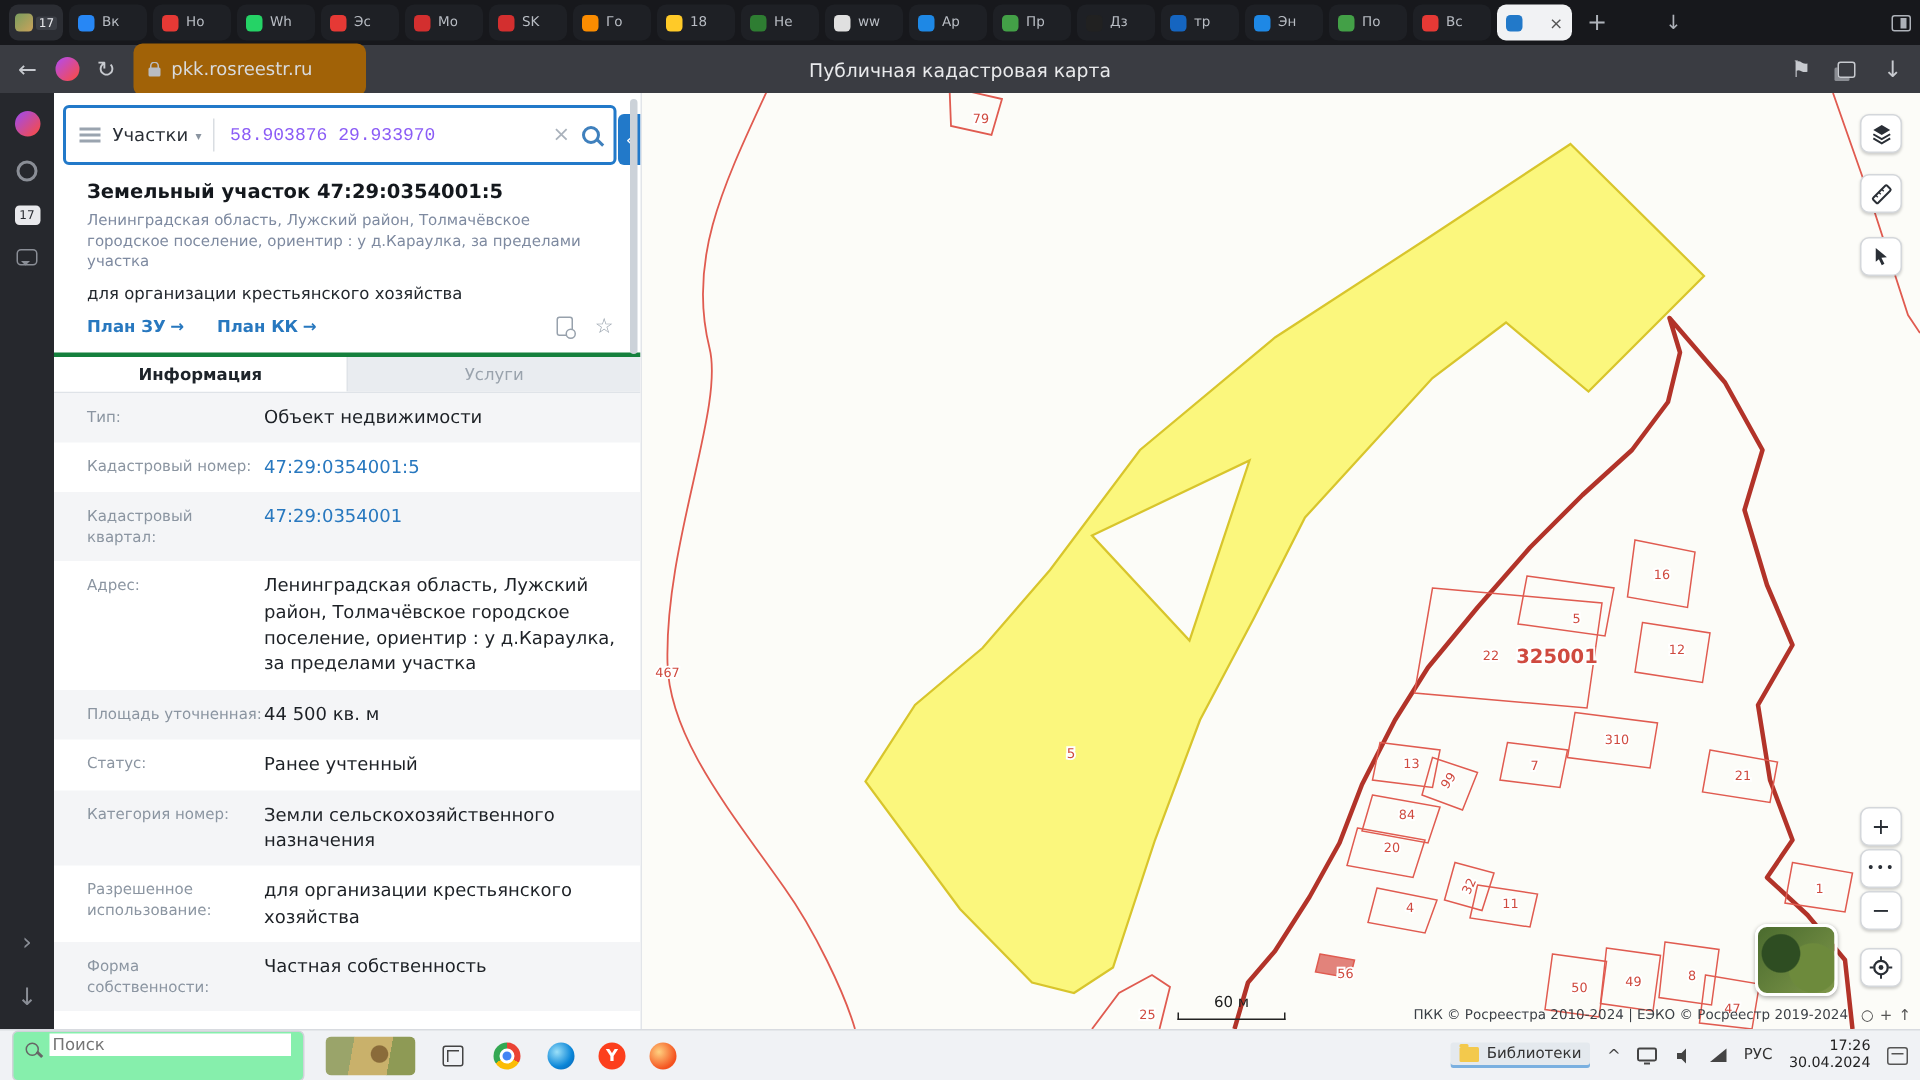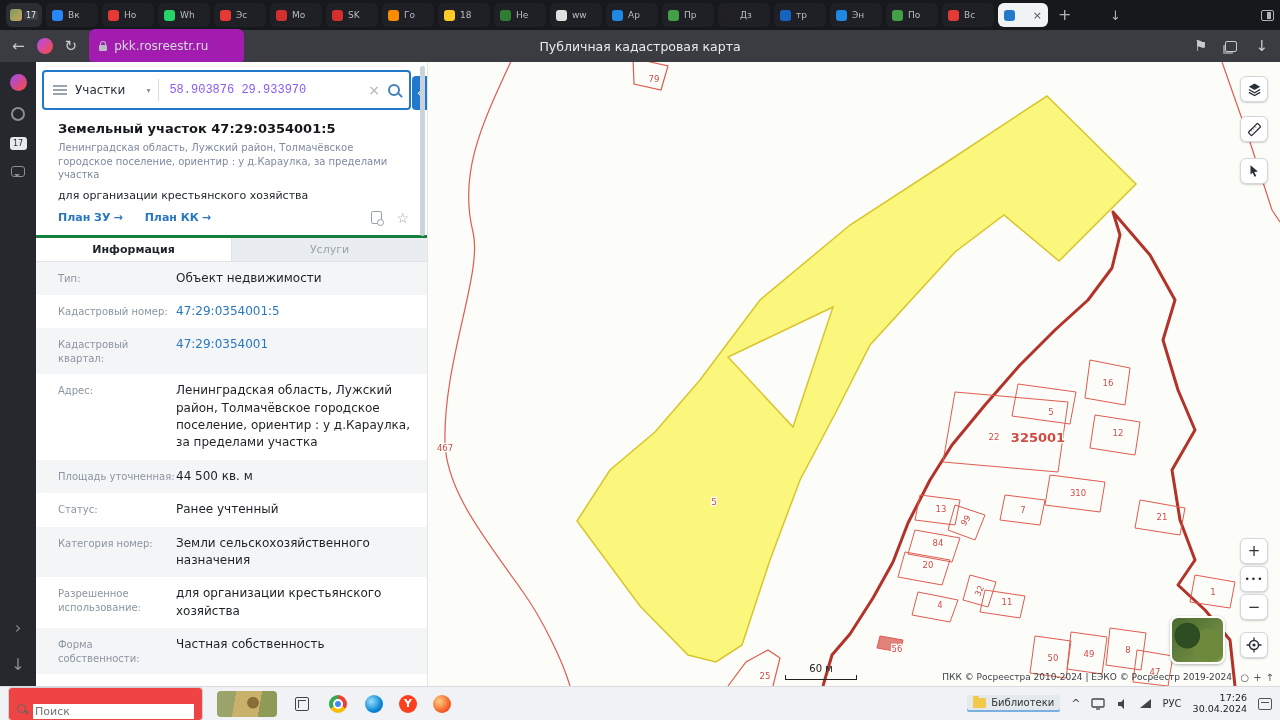--- a/index.html
+++ b/index.html
@@ -20,21 +20,21 @@
   .newtab{color:#aeb2b9;font-size:16px;margin-left:6px;line-height:1}
   .strip-right{margin-left:auto;display:flex;align-items:center;gap:140px;color:#aeb2b9}
   .dl-glyph{font-size:13px}
   .panels-ic{width:13px;height:11px;border:1.4px solid #aeb2b9;border-radius:2px;position:relative}
   .panels-ic::before{content:"";position:absolute;right:2px;top:1px;bottom:1px;width:4px;background:#aeb2b9}
 
   
   .toolbar{height:32px;background:#3a3c42;display:flex;align-items:center;padding:0 12px;gap:12px;position:relative}
   .tb-ic{color:#c7cacf;font-size:15px;line-height:1}
   .avatar{width:16px;height:16px;border-radius:50%;background:linear-gradient(135deg,#b04bf5,#ff4b3a)}
-  .addr{background:#a21caf;height:35px;border-radius:6px;display:flex;align-items:center;padding:0 10px;gap:7px;min-width:155px}
+  .addr{background:#a16207;height:35px;border-radius:6px;display:flex;align-items:center;padding:0 10px;gap:7px;min-width:155px}
   .lock{width:8px;height:6px;background:#b9bcc2;border-radius:1px;position:relative;margin-top:3px}
   .lock::before{content:"";position:absolute;top:-4px;left:1px;width:4px;height:4px;border:1.5px solid #b9bcc2;border-bottom:none;border-radius:3px 3px 0 0}
   .url{color:#d8dadd;font-size:12px}
   .ptitle{position:absolute;left:50%;transform:translateX(-50%);color:#e9eaec;font-size:12.5px}
   .tb-right{margin-left:auto;display:flex;align-items:center;gap:18px;color:#c7cacf}
   .coll-ic{width:12px;height:11px;border:1.4px solid #c7cacf;border-radius:2px;box-shadow:-3px 3px 0 -1px #8a8d93}
 
   
   .content{display:flex;height:624px}
   .bsidebar{width:36px;background:#26282d;display:flex;flex-direction:column;align-items:center;padding:12px 0;gap:16px;flex:none}
@@ -43,21 +43,21 @@
   .sb-badge{min-width:17px;height:13px;border-radius:3px;background:#e8e9ec;color:#2a2d33;font-size:8px;display:flex;align-items:center;justify-content:center;padding:0 2px}
   .sb-chat{width:14px;height:11px;border:1.6px solid #8a8e96;border-radius:3px;position:relative}
   .sb-chat::after{content:"";position:absolute;left:2px;bottom:-4px;border:3px solid transparent;border-top-color:#8a8e96}
   .sb-bottom{margin-top:auto;display:flex;flex-direction:column;align-items:center;gap:18px;color:#8a8e96}
 
   
   .lpanel{width:392px;background:#fff;position:relative;display:flex;flex-direction:column;overflow:hidden;flex:none;border-right:1px solid #e2e5e9}
   .searchbox{margin:8px 16px 0 6px;height:40px;border:2px solid #2279c9;border-radius:4px;display:flex;align-items:center;padding:0 9px;gap:8px;flex:none}
   .hamb{width:14px;height:10px;border-top:2px solid #9aa4af;border-bottom:2px solid #9aa4af;position:relative;flex:none}
   .hamb::after{content:"";position:absolute;left:0;right:0;top:2px;height:2px;background:#9aa4af}
-  .catsel{display:flex;align-items:center;gap:21px}
+  .catsel{display:flex;align-items:center;gap:5px}
   .cat{font-size:12px;color:#2a2f36}
   .chev{font-size:8px;color:#8a94a0}
   .vdiv{width:1px;height:22px;background:#d9dde2}
   .sinput{border:none;outline:none;flex:1;min-width:0;font-size:12px;color:#8b5cf6;font-family:Liberation Mono, monospace;background:transparent}
   .clear{color:#aab2bc;font-size:14px}
   .mag{width:12px;height:12px;border:2px solid #3f80bd;border-radius:50%;position:relative;flex:none}
   .mag::after{content:"";position:absolute;width:6px;height:2px;background:#3f80bd;transform:rotate(45deg);right:-5px;bottom:-2px}
   .collapse{position:absolute;top:14px;right:0;width:15px;height:34px;background:#2279c9;border-radius:4px 0 0 4px;color:#fff;
             display:flex;align-items:center;justify-content:center;font-size:12px}
   .hdr{padding:11px 18px 0 22px}
@@ -102,21 +102,21 @@
                     radial-gradient(circle at 72% 62%,#6d8a3c 0 35%,transparent 37%),
                     linear-gradient(135deg,#4a6b2e,#7f974a)}
   .scalebar{position:absolute;left:357px;bottom:6px;width:72px;text-align:center}
   .scalelabel{font-size:10px;color:#222;display:block;margin-bottom:1px}
   .scaleline{height:5px;border-left:1.5px solid #222;border-right:1.5px solid #222;border-bottom:1.5px solid #222}
   .attrib{position:absolute;right:48px;bottom:4px;font-size:9px;color:#3a3f45}
   .attrib-ics{position:absolute;right:6px;bottom:3px;display:flex;gap:4px;color:#555;font-size:10px;align-items:center}
 
   
   .taskbar{height:34px;background:#f0f2f5;border-top:1px solid #d8dbe0;display:flex;align-items:center;padding:0 8px;gap:14px}
-  .tsearch{width:195px;height:25px;background:#ef4444;border:1px solid #cfd3d9;border-radius:4px;display:flex;align-items:flex-start;padding:16px 8px;gap:7px}
+  .tsearch{width:195px;height:25px;background:#86efac;border:1px solid #cfd3d9;border-radius:4px;display:flex;align-items:flex-end;padding:16px 8px;gap:7px}
   .tsearch input{border:none;outline:none;font-size:11px;flex:1;min-width:0;font-family:inherit;color:#444}
   .tmag{width:9px;height:9px;border:1.6px solid #666;border-radius:50%;position:relative;flex:none}
   .tmag::after{content:"";position:absolute;width:5px;height:1.6px;background:#666;transform:rotate(45deg);right:-4px;bottom:-1px}
   .widget{width:60px;height:26px;border-radius:4px;
           background:radial-gradient(circle at 60% 45%,#8a6b3a 0 14%,transparent 16%),
                      linear-gradient(100deg,#9aa46a 0 30%,#c9b16b 30% 70%,#8e9a55 70%)}
   .tbic{width:22px;height:22px;display:flex;align-items:center;justify-content:center}
   .tv-ic{width:14px;height:14px;border:1.5px solid #444;border-radius:2px;position:relative}
   .tv-ic::after{content:"";position:absolute;inset:2px;border-left:1.5px solid #444;border-top:1.5px solid #444}
   .chrome{width:18px;height:18px;border-radius:50%;background:conic-gradient(#ea4335 0 33%,#fbbc05 33% 66%,#34a853 66% 100%);position:relative}

